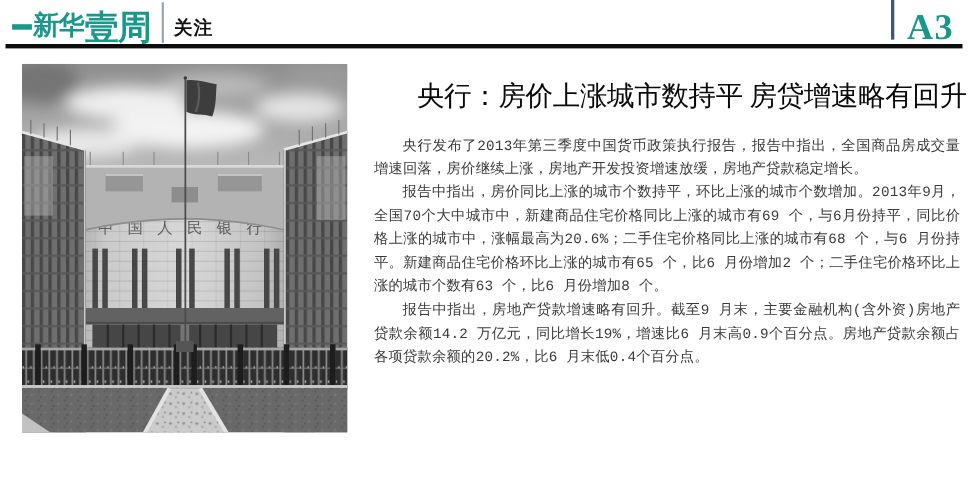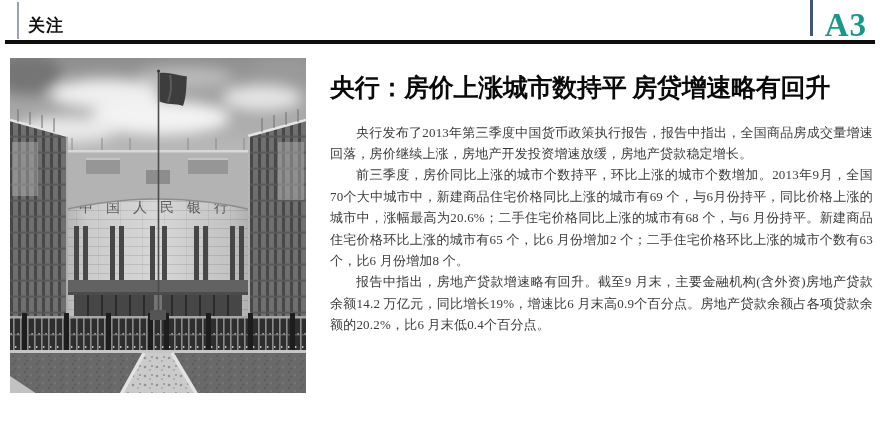--- a/index.html
+++ b/index.html
@@ -27,33 +27,38 @@
   .section-label{font-size:17px;font-weight:bold;color:#111;
     margin-bottom:3px;letter-spacing:1px;margin-top:47px;}
   .spacer{flex:1;}
   .v-div-navy{width:3px;height:36px;background:var(--divider-navy);
     margin:0 12px 4px 0;}
   .page-number{font-size:33px;font-weight:bold;color:var(--brand-teal);
     line-height:1;margin:4px 6px -2px 0;letter-spacing:1px;}
 
   
   .content{display:flex;margin:14px 7px 0 10px;gap:24px;}
-  .photo{width:296px;height:335px;flex:0 0 auto;overflow:hidden;}
+  .photo{width:296px;height:335px;flex:0 0 auto;overflow:hidden;margin-left:10px;}
   .photo svg{display:block;}
   .article{flex:1;min-width:0;padding-top:14px;}
-  .headline{font-size:25px;font-weight:bold;color:#0a0a0a;line-height:1.3;
-    letter-spacing:-0.3px;white-space:nowrap;}
-  .body-text{margin-top:17px;}
+  .headline{font-size:25px;font-weight:normal;color:#0a0a0a;line-height:1.3;
+    letter-spacing:-0.3px;white-space:nowrap;margin-left:39px;}
+  .body-text{margin-top:17px;font-family:Liberation Mono, monospace;}
   .body-text p{font-size:13px;line-height:21.4px;color:#3a3a3a;
     text-align:justify;text-indent:2em;letter-spacing:0.2px;}
 </style>
 </head>
 <body>
 
 <header class="masthead">
+  <div class="logo">
+    <span class="logo-dash"></span>
+    <span class="logo-xinhua">新华</span>
+    <span class="logo-yizhou">壹周</span>
+  </div>
   <div class="v-div-light"></div>
   <div class="section-label">关注</div>
   <div class="spacer"></div>
   <div class="v-div-navy"></div>
   <div class="page-number">A3</div>
 </header>
 
 <main class="content">
 
   <figure class="photo">
@@ -234,18 +239,18 @@
         <rect x="0" y="338" width="108" height="4" fill="#9d9d9d"></rect>
         <rect x="190" y="338" width="106" height="4" fill="#8f8f8f"></rect>
       </g>
     </svg>
   </figure>
 
   <article class="article">
     <h1 class="headline">央行：房价上涨城市数持平 房贷增速略有回升</h1>
     <div class="body-text">
       <p>央行发布了2013年第三季度中国货币政策执行报告，报告中指出，全国商品房成交量增速回落，房价继续上涨，房地产开发投资增速放缓，房地产贷款稳定增长。</p>
-      <p>前三季度，房价同比上涨的城市个数持平，环比上涨的城市个数增加。2013年9月，全国70个大中城市中，新建商品住宅价格同比上涨的城市有69 个，与6月份持平，同比价格上涨的城市中，涨幅最高为20.6%；二手住宅价格同比上涨的城市有68 个，与6 月份持平。新建商品住宅价格环比上涨的城市有65 个，比6 月份增加2 个；二手住宅价格环比上涨的城市个数有63 个，比6 月份增加8 个。</p>
+      <p>报告中指出，房价同比上涨的城市个数持平，环比上涨的城市个数增加。2013年9月，全国70个大中城市中，新建商品住宅价格同比上涨的城市有69 个，与6月份持平，同比价格上涨的城市中，涨幅最高为20.6%；二手住宅价格同比上涨的城市有68 个，与6 月份持平。新建商品住宅价格环比上涨的城市有65 个，比6 月份增加2 个；二手住宅价格环比上涨的城市个数有63 个，比6 月份增加8 个。</p>
       <p>报告中指出，房地产贷款增速略有回升。截至9 月末，主要金融机构(含外资)房地产贷款余额14.2 万亿元，同比增长19%，增速比6 月末高0.9个百分点。房地产贷款余额占各项贷款余额的20.2%，比6 月末低0.4个百分点。</p>
     </div>
   </article>
 
 </main>
 
 </body></html>

